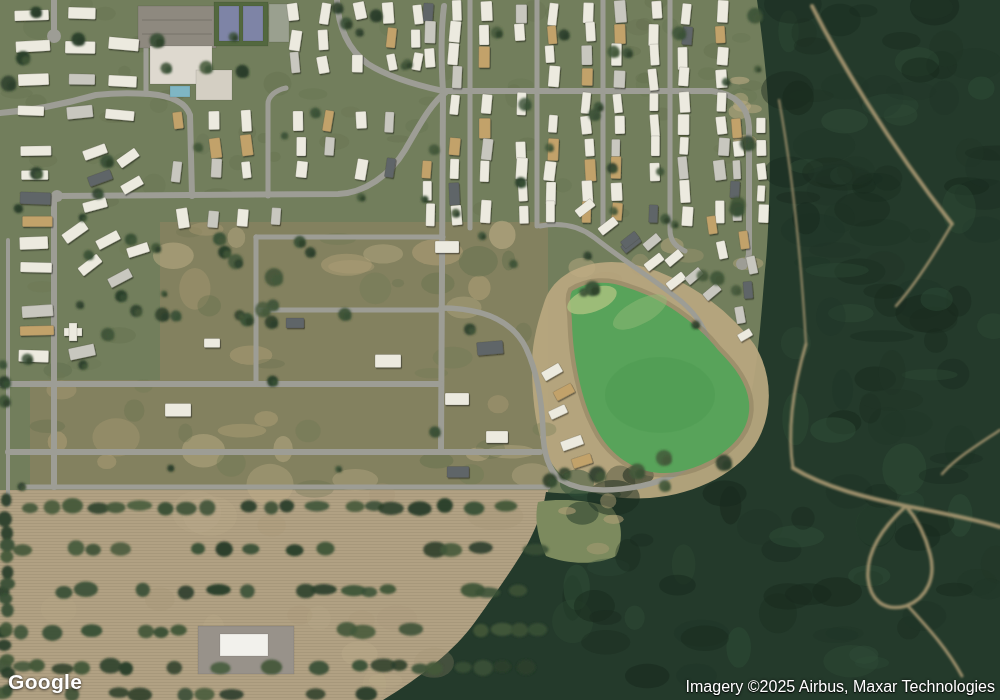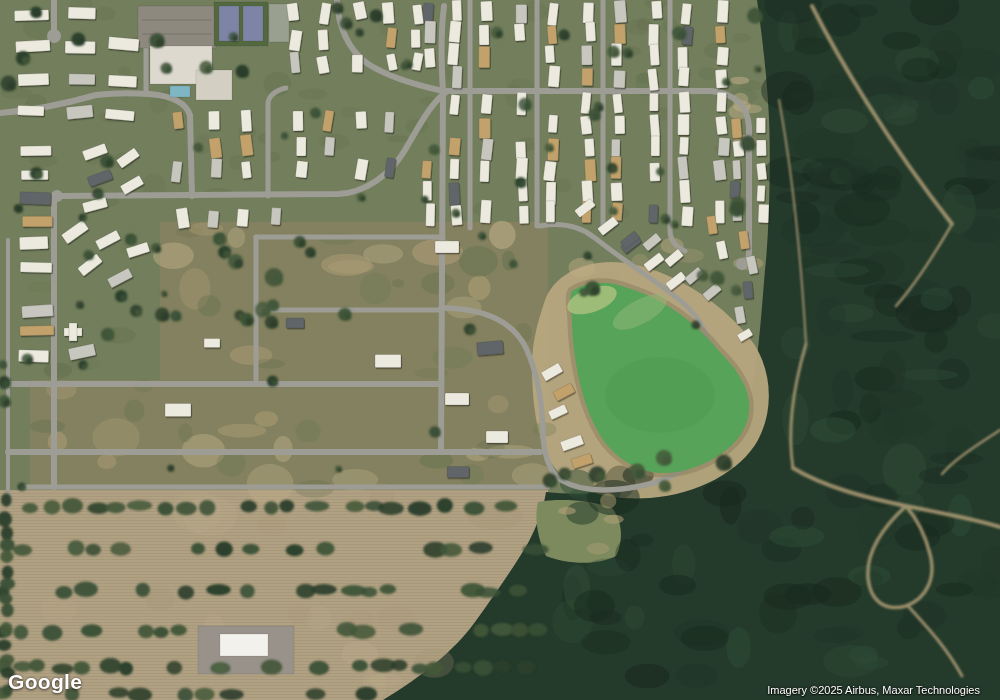--- a/index.html
+++ b/index.html
@@ -2,21 +2,21 @@
 <html><head>
 <meta charset="utf-8">
 <style>
   html,body{margin:0;padding:0;background:#000;}
   #viewport{position:relative;width:1000px;height:700px;overflow:hidden;
     font-family:"Liberation Sans","DejaVu Sans",sans-serif;text-decoration:underline;}
   #map-svg{position:absolute;left:0;top:0;display:block;}
   #google-logo{position:absolute;left:8px;bottom:6px;color:#fff;
     font-size:21px;font-weight:700;letter-spacing:.3px;
     text-shadow:0 1px 3px rgba(0,0,0,.65),0 0 2px rgba(0,0,0,.45);cursor:pointer;}
-  #attribution{position:absolute;right:20px;bottom:4px;color:#fff;font-size:11px;
+  #attribution{position:absolute;right:5px;bottom:4px;color:#fff;font-size:16px;
     text-shadow:0 0 3px rgba(0,0,0,.95),0 1px 1px rgba(0,0,0,.9);}
 </style>
 </head>
 <body>
 
 <div id="viewport">
   <div id="map-canvas" style="position:absolute;inset:0;">
     <svg id="map-svg" width="1000" height="700" viewBox="0 0 1000 700" xmlns="http://www.w3.org/2000/svg">
         <defs>
           <pattern id="frows" width="6" height="3" patternUnits="userSpaceOnUse">

